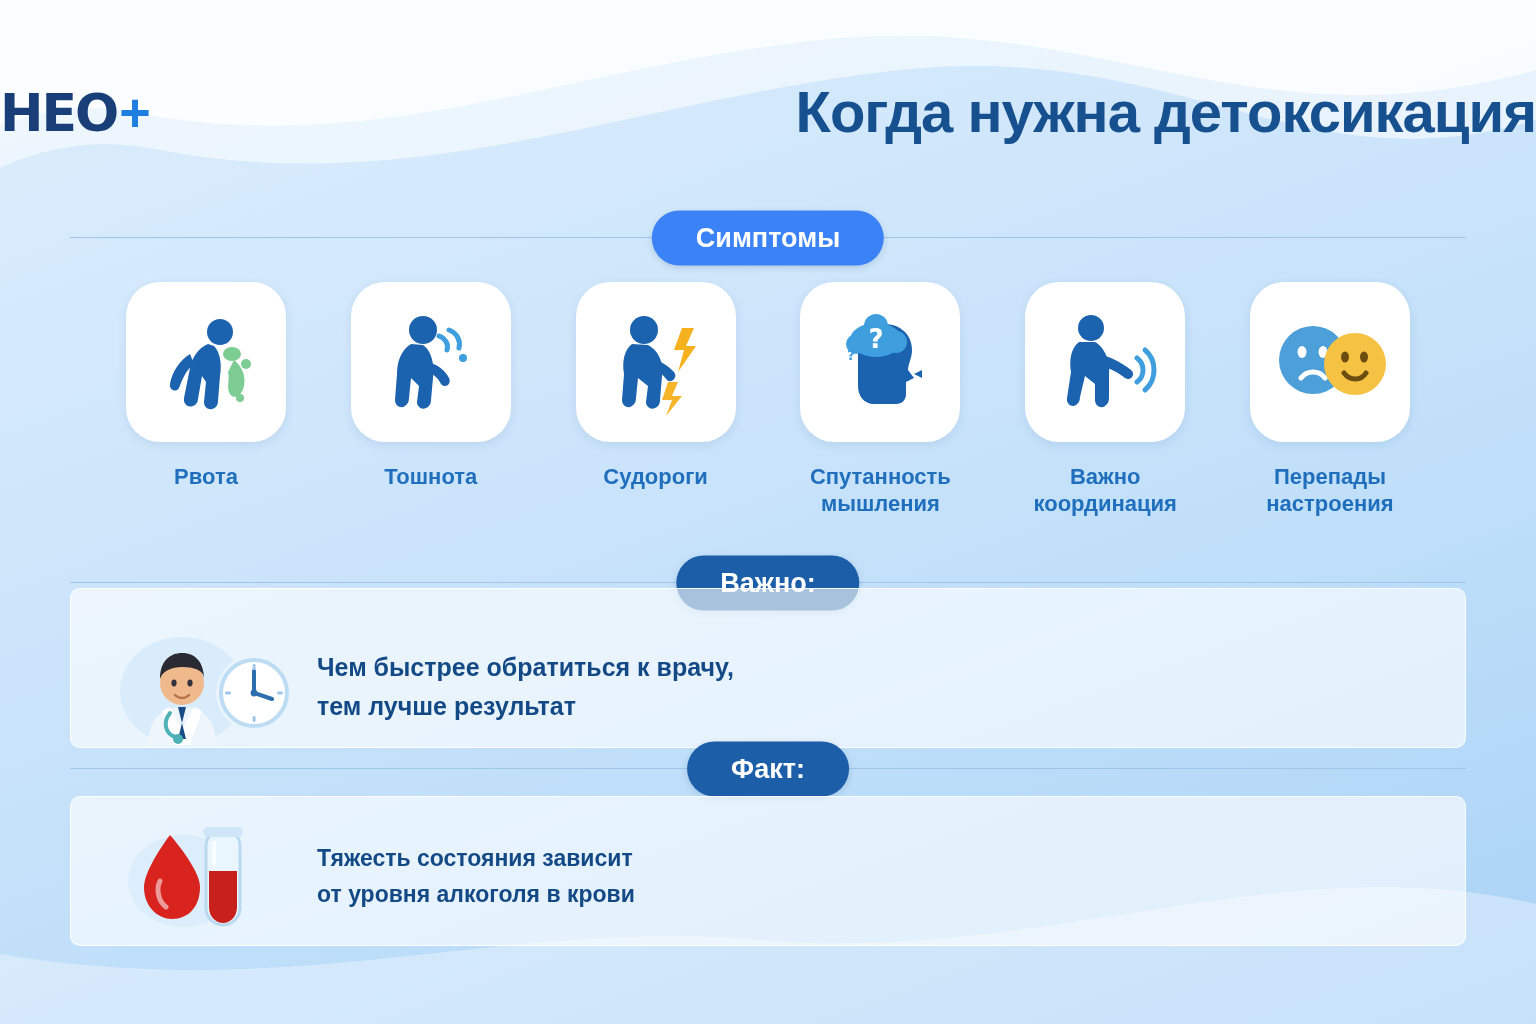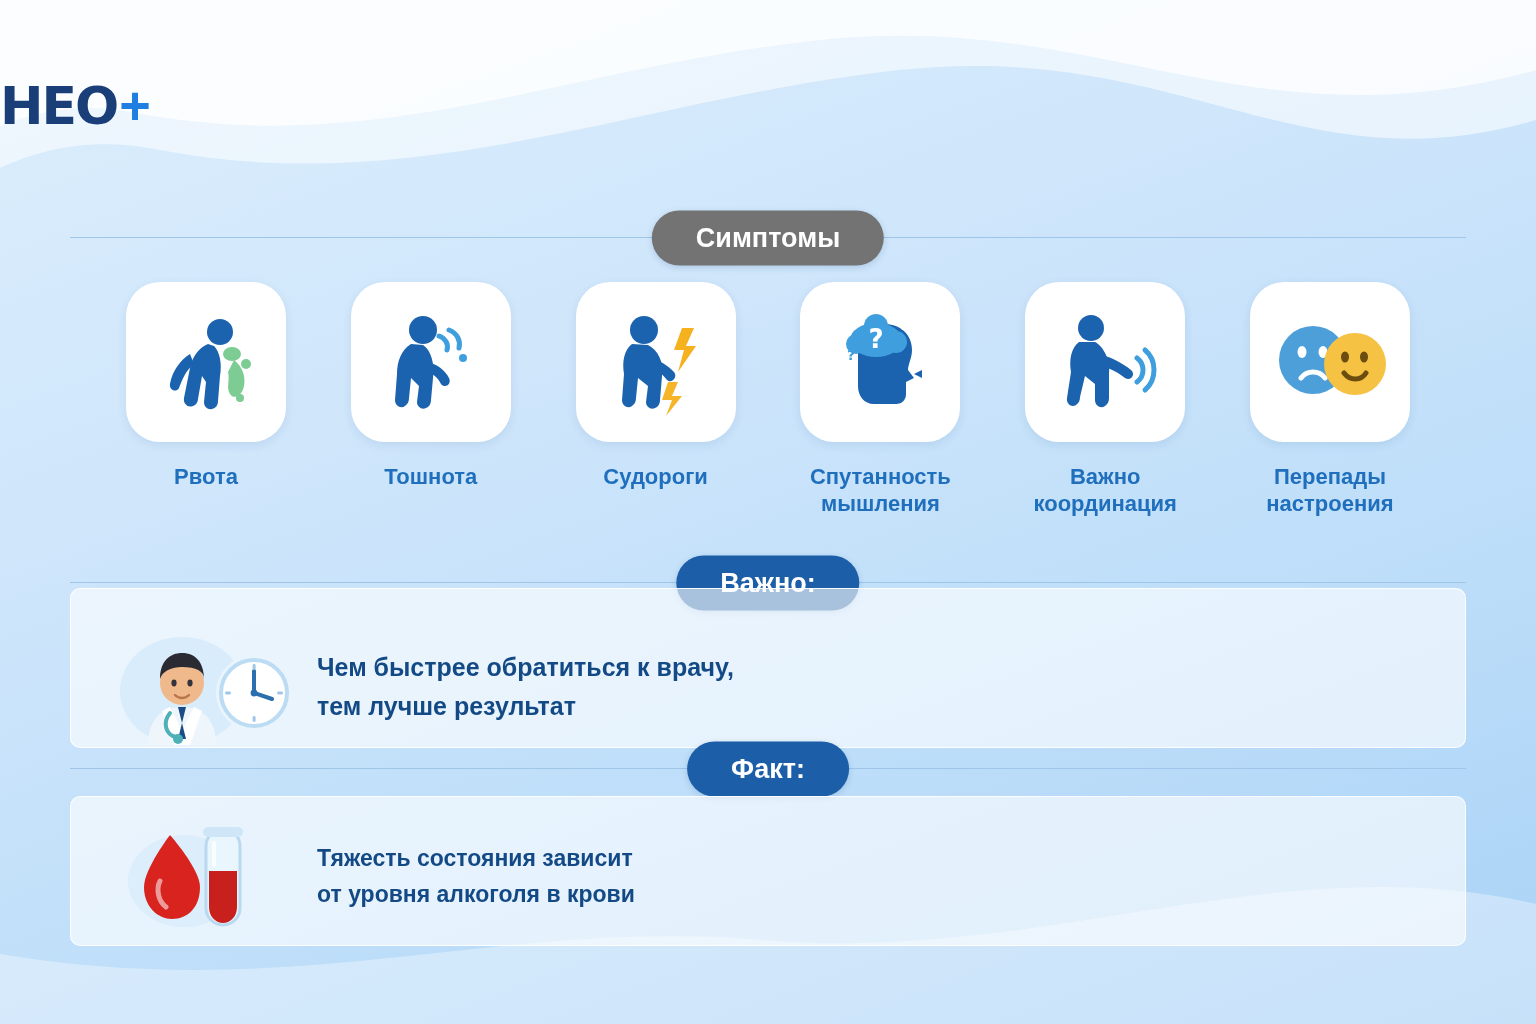--- a/index.html
+++ b/index.html
@@ -57,21 +57,21 @@
     position: absolute; left: 70px; right: 70px;
   }
   .sec-rule {
     position: relative;
     height: 1px; background: #9fc6e8;
     width: 100%;
   }
   .pill {
     position: absolute; top: 50%; left: 50%;
     transform: translate(-50%, -50%);
-    background: #737373;
+    background: #3b82f6;
     color: #ffffff;
     font-size: 27px; font-weight: bold;
     padding: 12px 44px;
     border-radius: 30px;
     white-space: nowrap;
     box-shadow: 0 2px 6px rgba(20,70,130,.18);
   }
   .pill.dark { background: #1c5fa8; }
 
   
@@ -132,20 +132,21 @@
   <path d="M0,180 L1536,180 L1536,60 C1280,0 1050,120 760,96 C500,74 300,160 0,110 Z" fill="#ffffff" opacity="0.35"></path>
 </svg>
 
 <div class="canvas">
 
   <div class="header">
     <div class="logo">
       <span class="neo">HEO</span>
       <span class="plus">+</span>
     </div>
+    <div class="title">Когда нужна детоксикация</div>
   </div>
 
   <div class="section" style="top:237px;">
     <div class="sec-rule">
       <div class="pill">Симптомы</div>
     </div>
   </div>
 
   <div class="symptoms">
 

